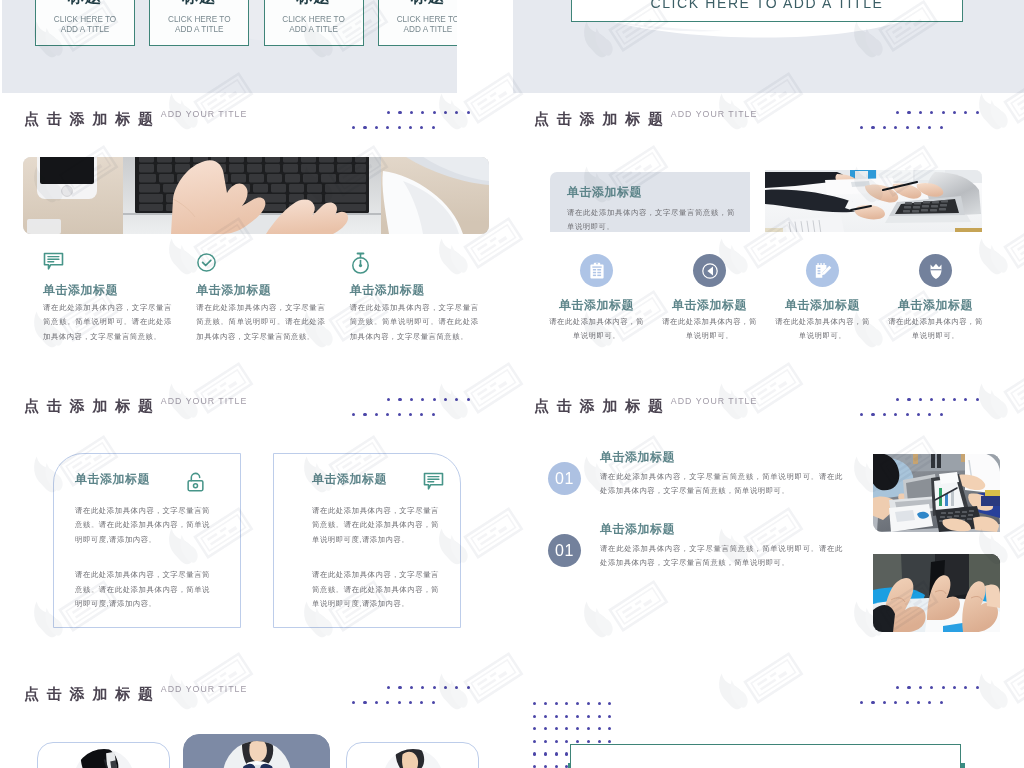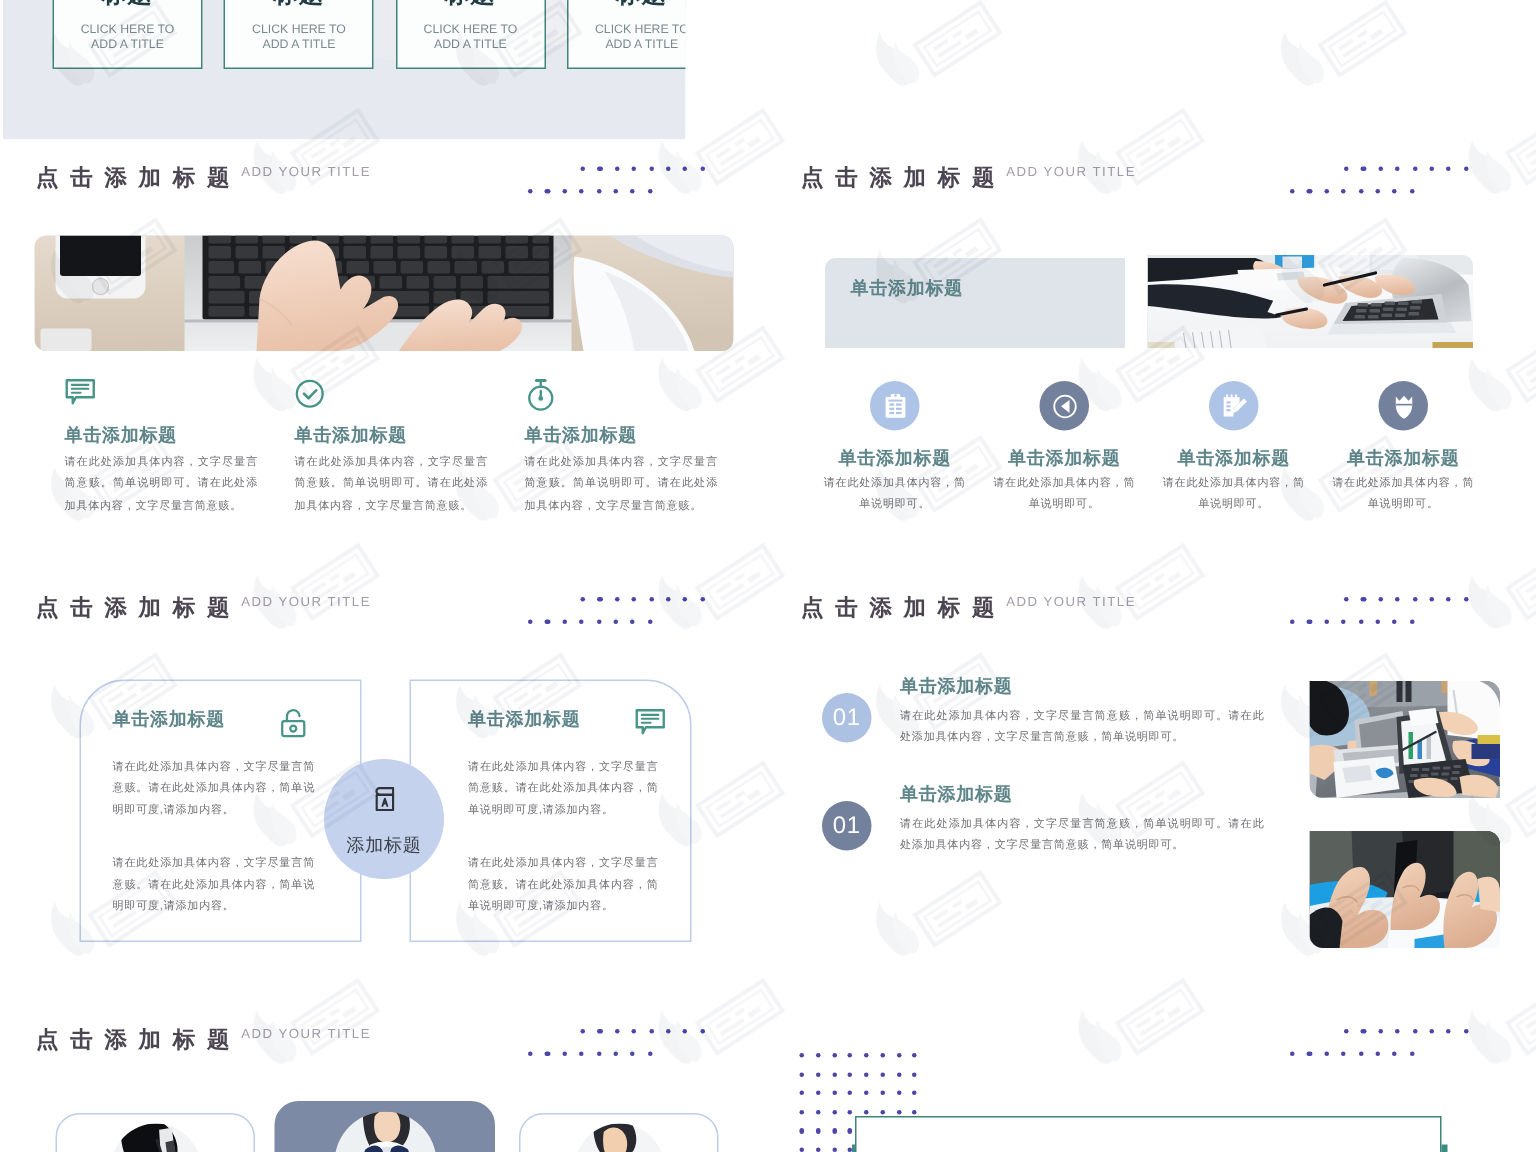--- a/index.html
+++ b/index.html
@@ -159,20 +159,30 @@
       <div class="cc-en">ADD A TITLE</div>
     </div>
     <div class="cover-card">
       <div class="cc-zh">标题</div>
       <div class="cc-en">CLICK HERE TO</div>
       <div class="cc-en">ADD A TITLE</div>
     </div>
   </div>
 </div>
 
+<div class="slide s-cover2">
+  <div class="cover-bg"></div>
+  <svg class="cover-wave2" viewBox="0 0 511 94" preserveAspectRatio="none">
+    <path d="M96 21 L 392 21 C 356 32 310 38 252 38 C 192 38 136 32 96 21 Z" fill="#ffffff"></path>
+    <path d="M96 21 C 130 26 170 30 210 31 C 168 34 124 28 96 21 Z" fill="#f3f4f7"></path>
+  </svg>
+  <div class="cover2-banner">
+    <span class="cb-en">CLICK HERE TO ADD A TITLE</span>
+  </div>
+</div>
 
 <div class="slide s-a">
   <div class="sec-head sh-a">
     <span class="sec-zh">点击添加标题</span>
     <span class="sec-en">ADD YOUR TITLE</span>
   </div>
   <div class="dotdecor dd-a">
     <div class="dots-row r1">
           <i></i>
           <i></i>
@@ -358,20 +368,21 @@
           <i></i>
           <i></i>
           <i></i>
           <i></i>
           <i></i>
           <i></i>
         </div>
   </div>
   <div class="b-panel">
     <div class="itm-title bp-title">单击添加标题</div>
+    <div class="body-txt bp-body">请在此处添加具体内容，文字尽量言简意赅，简单说明即可。</div>
   </div>
   <div class="photo ph-b">
     <svg viewBox="0 0 217 66" preserveAspectRatio="none" width="217" height="66">
       <defs>
         <linearGradient id="lapB" x1="0.2" y1="0" x2="0.8" y2="1">
               <stop offset="0" stop-color="#e4e6e8"></stop>
               <stop offset="0.55" stop-color="#b9bcc0"></stop>
               <stop offset="1" stop-color="#d6d9dc"></stop>
             </linearGradient>
         <linearGradient id="tblB" x1="0" y1="0" x2="0" y2="1">
@@ -547,31 +558,20 @@
       <span class="itm-title">单击添加标题</span>
       <span class="c-ic">
         <svg viewBox="0 0 21 19" width="21" height="19" fill="none" stroke="#479589" stroke-linecap="round" stroke-linejoin="round">
           <path d="M1.5 1.5h18.0v11.3H7.6l-2.1 4.0v-4.0H1.5z" stroke-width="1.6"></path>
           <path d="M4.9 4.6h11.0M4.9 7.2h11.0M4.9 9.8h5.8" stroke-width="1.4"></path>
         </svg>
       </span>
     </div>
     <div class="body-txt c-p">请在此处添加具体内容，文字尽量言简意赅。请在此处添加具体内容，简单说明即可度,请添加内容。</div>
     <div class="body-txt c-p c-p2">请在此处添加具体内容，文字尽量言简意赅。请在此处添加具体内容，简单说明即可度,请添加内容。</div>
-  </div>
-  <div class="c-badge">
-    <span class="cb-ic">
-      <svg viewBox="0 0 24 24" width="23" height="23" fill="none" stroke="#2f3338" stroke-width="1.5" stroke-linejoin="round" stroke-linecap="round">
-        <path d="M6.4 9.4h11.4v10.4H6.4z"></path>
-        <path d="M17.8 4.6 H 8.4 a 2.2 2.2 0 0 0 0 4.4 H 17.8" stroke-width="1.45"></path>
-        <path d="M17.8 4.6 V 9.4" stroke-width="1.45"></path>
-        <path d="M10.4 17.0 L 12.1 11.9 L 13.8 17.0 M11.0 15.3 h 2.2" stroke-width="1.3"></path>
-      </svg>
-    </span>
-    <span class="cb-tx">添加标题</span>
   </div>
 </div>
 
 <div class="slide s-d">
   <div class="sec-head sh-d">
     <span class="sec-zh">点击添加标题</span>
     <span class="sec-en">ADD YOUR TITLE</span>
   </div>
   <div class="dotdecor dd-d">
     <div class="dots-row r1">

